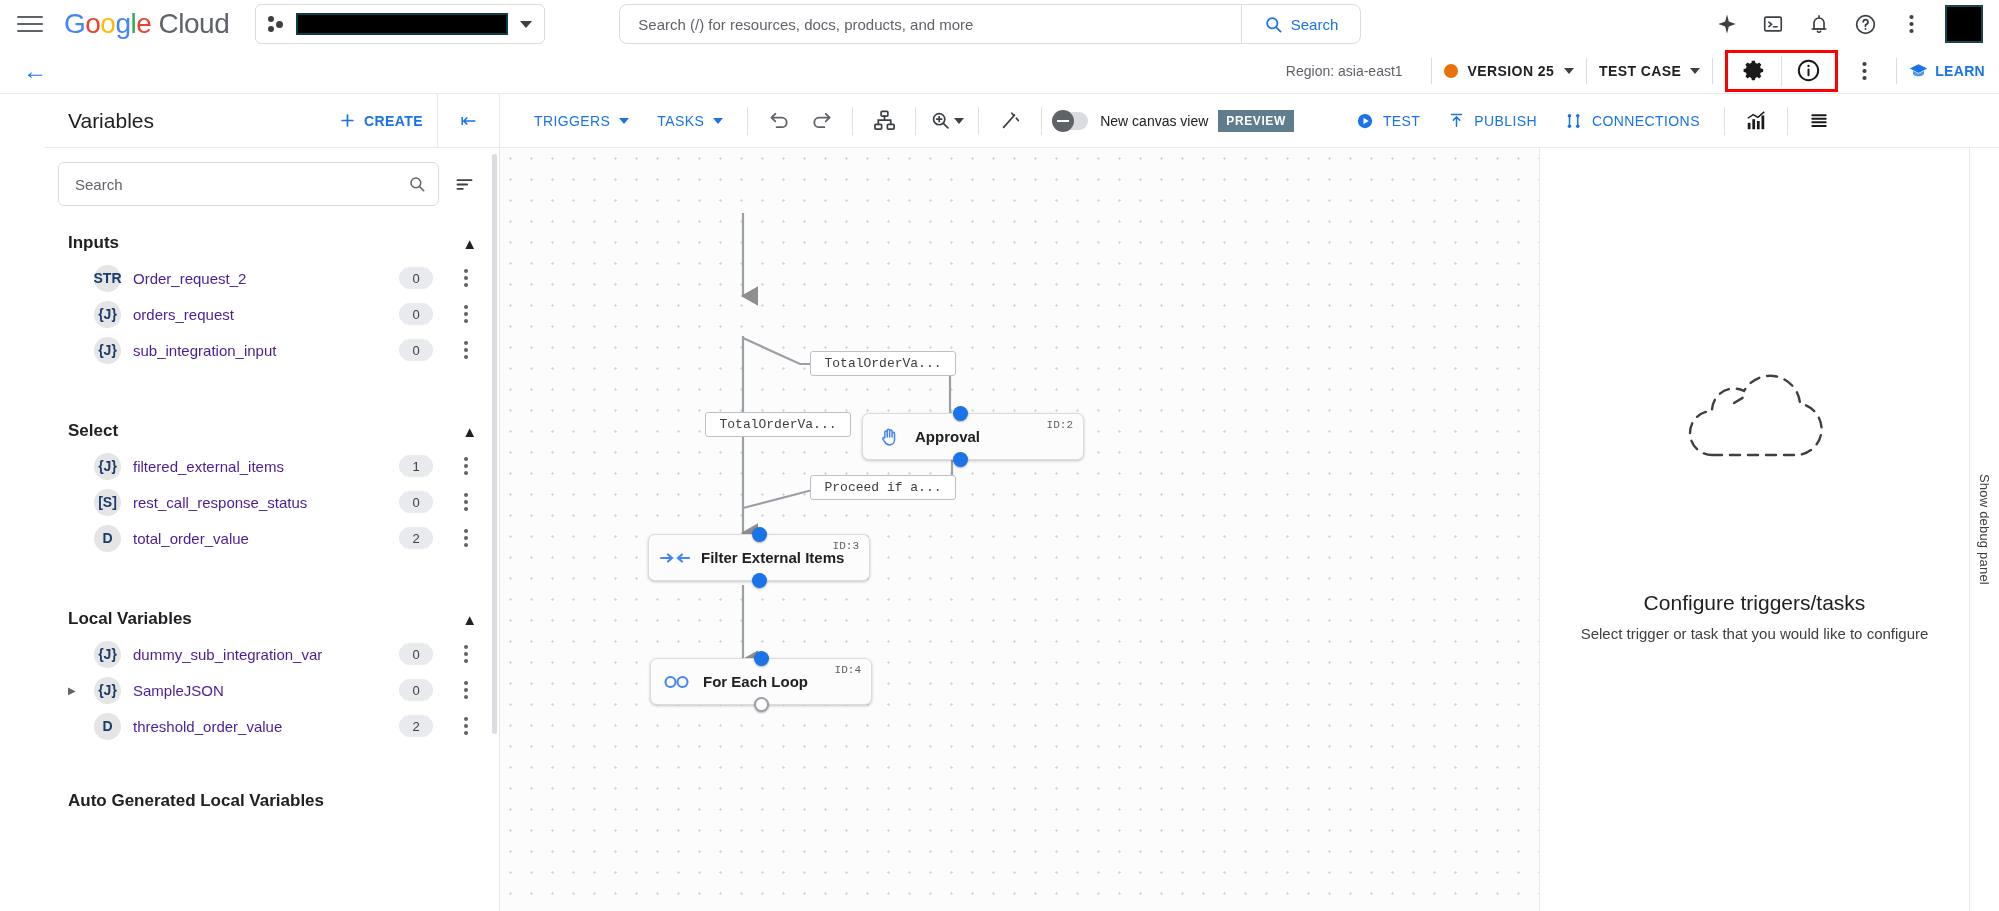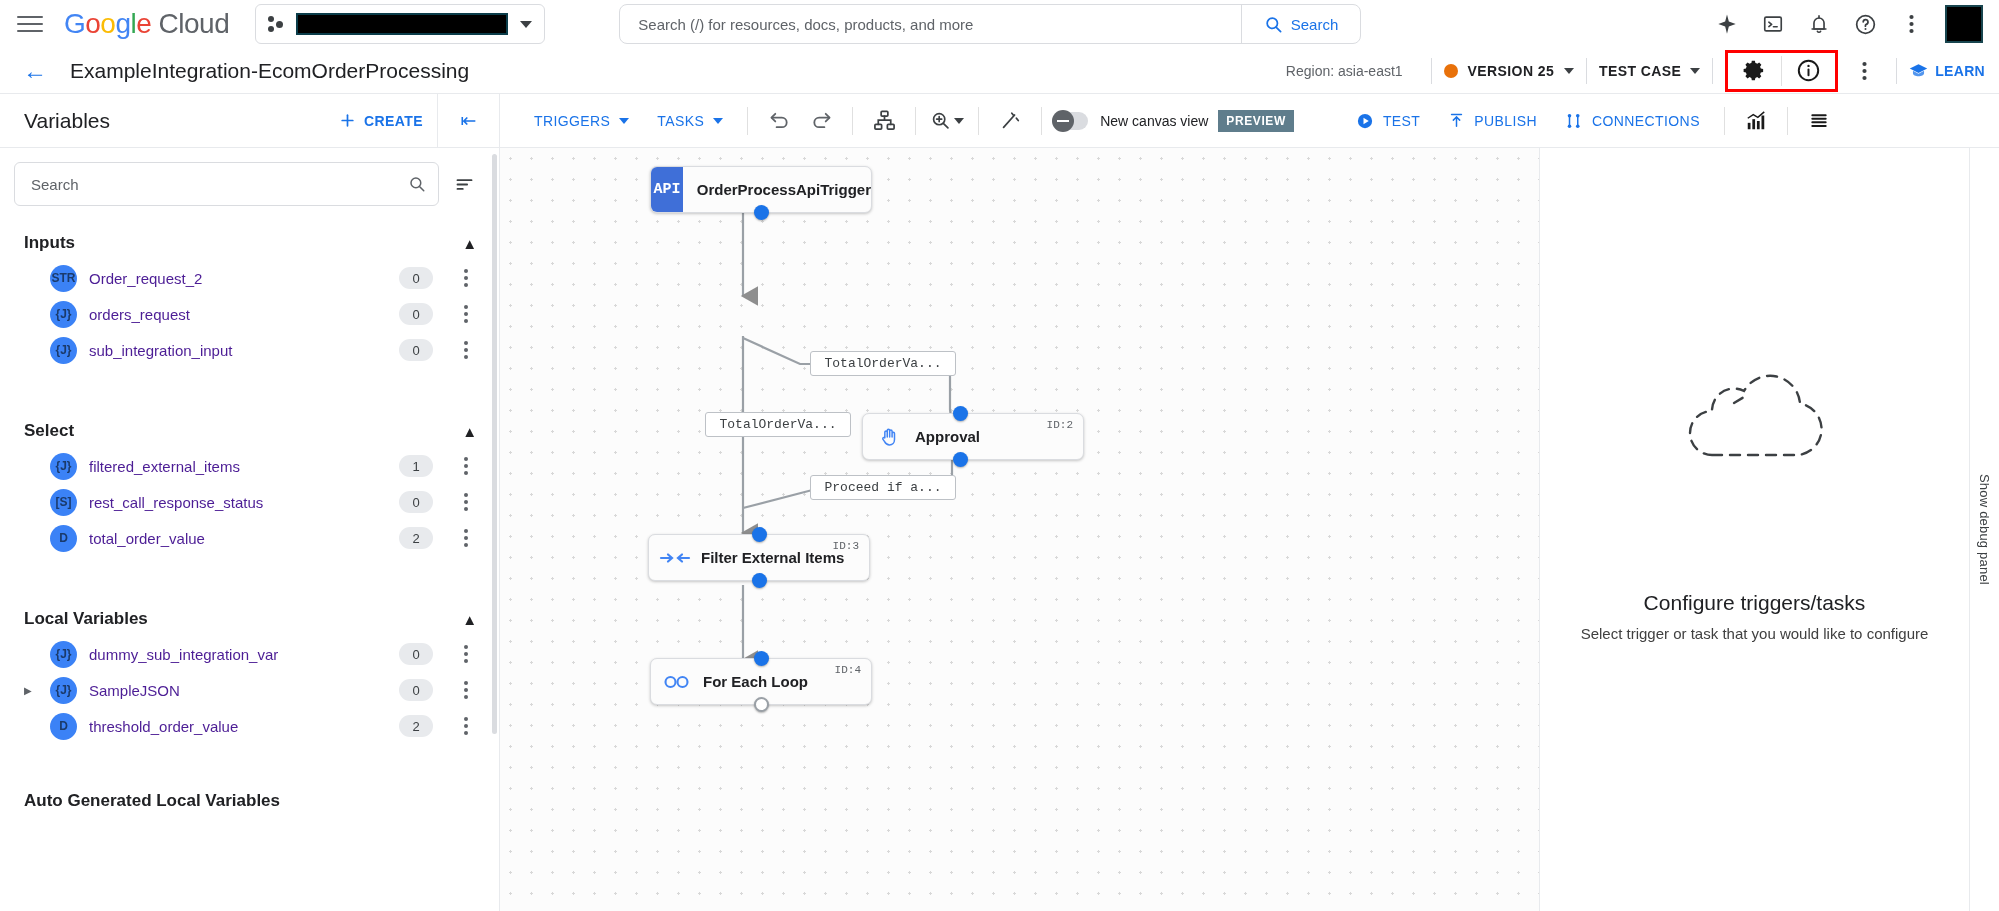--- a/index.html
+++ b/index.html
@@ -78,21 +78,21 @@
   .redbox { border:3px solid #FF0000; display:flex; align-items:center; height:42px; }
   .redbox .ticon { border-radius:0; width:53px; height:38px;}
   .redbox .inner-div { width:1px; height:30px; background:#e0e0e0;}
   .learn { display:flex;align-items:center;gap:7px;color:#1a73e8;font-size:14px;
      font-weight:bold;letter-spacing:.3px;cursor:pointer;white-space:nowrap;}
 
   
   .body { display:flex; height: calc(911px - 48px - 46px); }
 
   
-  .sidebar { width:500px; border-right:1px solid #e8eaed; display:flex; flex-direction:column; background:#fff;}
+  .sidebar { width:500px; border-right:1px solid #e8eaed; display:flex; flex-direction:column; background:#fff;padding-left:44px;}
   .sb-head { height:54px; display:flex; align-items:center; padding: 0 0 0 24px;
      border-bottom:1px solid #e8eaed;}
   .sb-title { font-size:21px; }
   .sb-create { margin-left:auto; display:flex; align-items:center; gap:8px;
      color:#1a73e8; font-size:14px; font-weight:bold; letter-spacing:.4px; cursor:pointer;}
   .sb-collapse { width:62px; display:flex;align-items:center;justify-content:center;
      color:#1a73e8; cursor:pointer; border-left:1px solid #e8eaed; height:100%; margin-left:14px; font-size:19px;}
   .sb-scroll { flex:1; overflow:hidden; position:relative; padding-top:14px; }
   .sb-searchrow { display:flex; align-items:center; gap:12px; padding: 0 22px 0 14px; }
   .sb-search { flex:1; height:44px; border:1px solid #dadce0; border-radius:6px;
@@ -101,22 +101,22 @@
      font-family:"Liberation Sans",sans-serif;}
   .sb-search input::placeholder{color:#5f6368;}
   .sort-icon { width:26px;height:26px;display:flex;align-items:center;justify-content:center;cursor:pointer;}
 
   .group { margin-top:20px; }
   .group-head { display:flex; align-items:center; padding: 0 22px 0 24px; height:34px;}
   .group-title { font-size:17px; font-weight:bold; }
   .chev { margin-left:auto; color:#202124; font-size:15px; cursor:pointer;}
   .var-row { display:flex; align-items:center; height:36px; padding: 0 22px 0 24px; gap:12px;}
   .var-expand { width:14px; color:#5f6368; font-size:10px; flex:0 0 14px;}
-  .vtype { width:27px;height:27px;border-radius:50%;background:#3b82f6; color:#1a3a6b;
-     display:flex;align-items:center;justify-content:center;font-size:12px;font-weight:bold;flex:0 0 27px;}
+  .vtype { width:27px;height:27px;border-radius:50%;background:#e5e5e5; color:#1a3a6b;
+     display:flex;align-items:center;justify-content:center;font-size:14px;font-weight:bold;flex:0 0 27px;}
   .vname { font-size:15px; color:#4c1d95; white-space:nowrap;}
   .vcount { margin-left:auto; min-width:34px;height:22px;border-radius:11px;background:#e8eaed;
      display:flex;align-items:center;justify-content:center;font-size:13px;color:#3c4043;}
   .kebab { width:22px; display:flex;flex-direction:column;align-items:center;gap:3px;cursor:pointer; margin-left:10px;}
   .kebab i { width:4px;height:4px;border-radius:50%;background:#5f6368;display:block;}
   .sb-bar { position:absolute; right:2px; top:6px; width:5px; height:580px; background:#dadce0; border-radius:3px;}
 
   
   .canvas-col { flex:1; display:flex; flex-direction:column; min-width:0;}
   .canvas-toolbar { height:54px; display:flex; align-items:center; gap:0;
@@ -244,21 +244,20 @@
           <circle cx="2.5" cy="11" r="2.1"></circle>
           <circle cx="2.5" cy="18" r="2.1"></circle>
       </svg>
     </div>
     <div class="avatar"></div>
   </div>
 </div>
 
 <div class="subheader">
   <div class="back-arrow">←</div>
-  <div class="intname">ExampleIntegration-EcomOrderProcessing</div>
 
   <div class="sh-right">
     <div class="region">Region: asia-east1</div>
     <div class="vdiv"></div>
     <div class="version-btn">
       <span class="vdot"></span>
       <span>VERSION 25</span>
       <span class="cdn"></span>
     </div>
     <div class="vdiv"></div>
@@ -586,25 +585,20 @@
 
           <line x1="243" y1="188" x2="243" y2="385" stroke="#9aa0a6" stroke-width="2.2" marker-end="url(#ah)"></line>
 
           <path d="M243,190 L300,216 L450,216 L450,262 L452,275" stroke="#9aa0a6" stroke-width="2.2" fill="none" marker-end="url(#ah)"></path>
 
           <path d="M452,312 L452,340 L320,340 L243,360" stroke="#9aa0a6" stroke-width="2.2" fill="none"></path>
 
           <line x1="243" y1="437" x2="243" y2="512" stroke="#9aa0a6" stroke-width="2.2" marker-end="url(#ah)"></line>
         </svg>
 
-        <div class="node" style="left:150px; top:18px; width:222px; height:47px;">
-          <div class="api-badge">API</div>
-          <div class="nlabel" style="margin-left:14px">OrderProcessApiTrigger</div>
-          <span class="port" style="left:103px; bottom:-8px;"></span>
-        </div>
 
 
         <div class="node" style="left:362px; top:265px; width:222px; height:47px;">
           <div class="nicon">
             <svg width="20" height="22" viewBox="0 0 24 24" fill="none" stroke="#4285F4" stroke-width="1.8" stroke-linejoin="round">
               <path d="M7 13 V6.2 a1.45 1.45 0 0 1 2.9 0 V12 V4.2 a1.45 1.45 0 0 1 2.9 0 V12 V5 a1.45 1.45 0 0 1 2.9 0 V12 V7.8 a1.45 1.45 0 0 1 2.9 0 V15 c0 4-2.6 6.5-6 6.5 -3.2 0-4.6-1.6-5.9-4 L4.6 14.6 a1.5 1.5 0 0 1 2.4-1.6z"></path>
             </svg>
           </div>
           <div class="nlabel">Approval</div>
           <span class="nid">ID:2</span>

